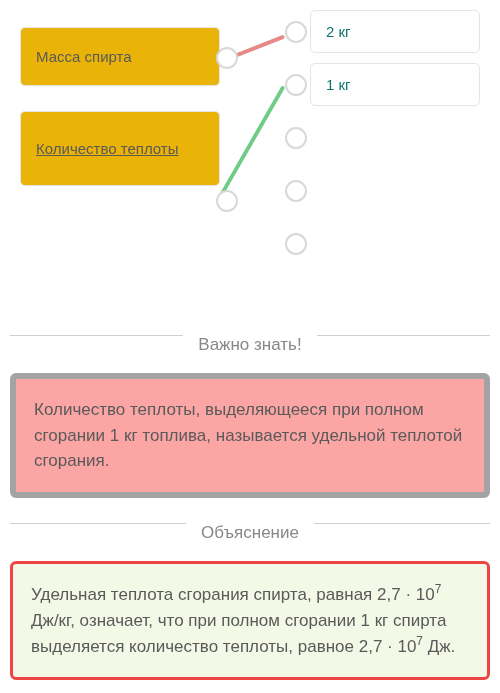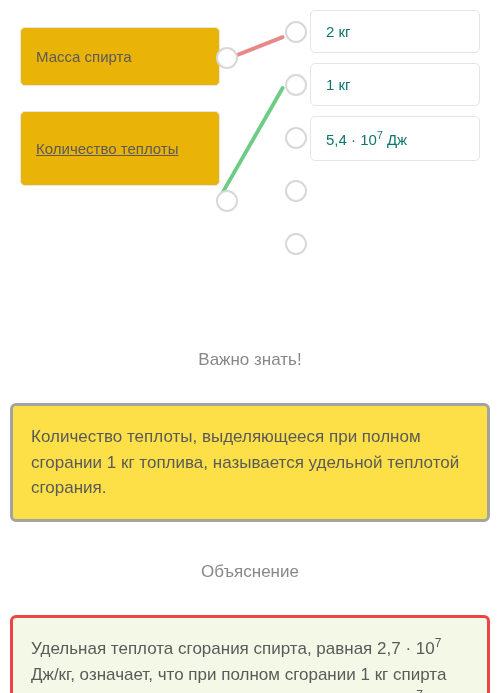--- a/index.html
+++ b/index.html
@@ -71,45 +71,43 @@
     svg.lines {
       position: absolute;
       top: 0;
       left: 0;
       width: 100%;
       height: 100%;
       pointer-events: none;
     }
     .section-divider {
       display: flex;
-      align-items: center;
       margin: 25px 0 18px 0;
       gap: 15px;
-      flex-direction: column;
     }
     .section-divider .line {
       flex: 1;
       height: 1px;
       background: #cfcfcf;
     }
     .section-divider .label {
       color: #888;
       font-size: 17px;
       white-space: nowrap;
     }
     .info-box {
       border-radius: 6px;
       padding: 18px 18px;
       font-size: 17px;
       line-height: 1.5;
       color: #5a5a5a;
     }
     .info-box.red {
-      background: #fde047;
-      border: 3px solid #a3a3a3;
+      background: #fca5a5;
+      border: 6px solid #a3a3a3;
     }
     .info-box.green {
       background: #f3f9e6;
       border: 3px solid #ef4444;
     }
     sup { font-size: 0.7em; }
   </style>
 </head>
 <body>
 
@@ -137,23 +135,20 @@
   <div class="node-right" style="left:275px; top:170px;"></div>
   <div class="node-right" style="left:275px; top:223px;"></div>
 
   <div class="right-items">
     <div class="right-card">
       <span>2 кг</span>
     </div>
     <div class="right-card">
       <span>1 кг</span>
     </div>
-    <div class="right-card">
-      <span>5,4 · 10<sup>7</sup> Дж</span>
-    </div>
   </div>
 </div>
 
 <div class="section-divider">
   <div class="line"></div>
   <div class="label">Важно знать!</div>
   <div class="line"></div>
 </div>
 
 <div class="info-box red">

